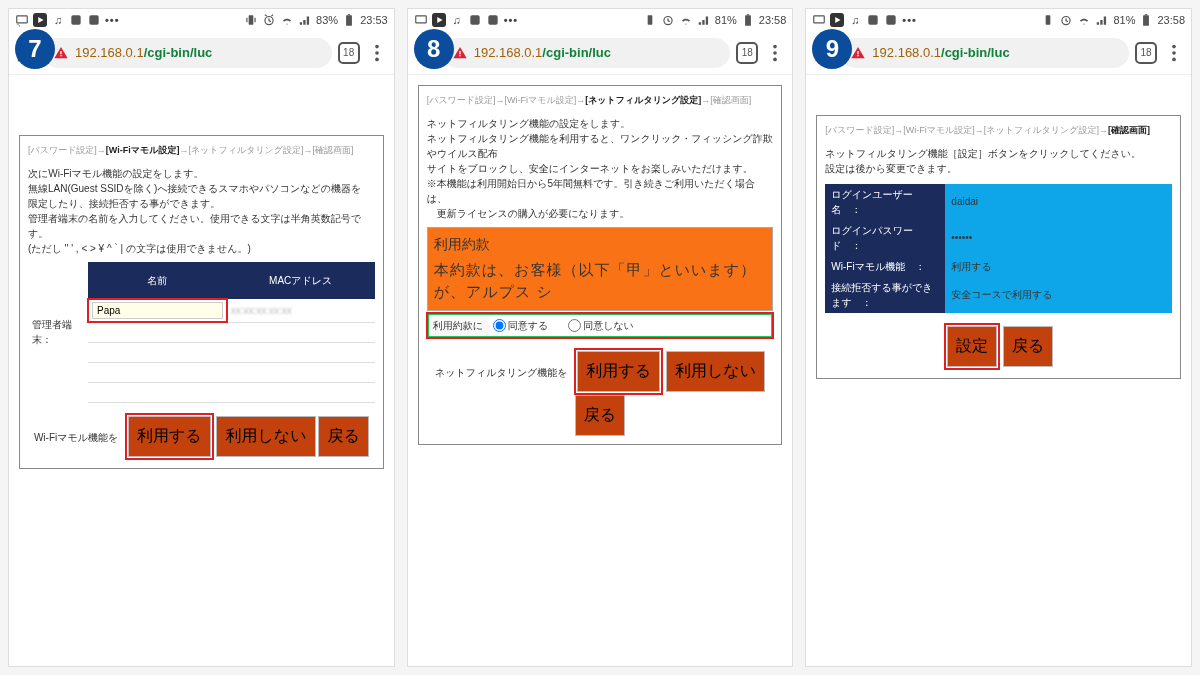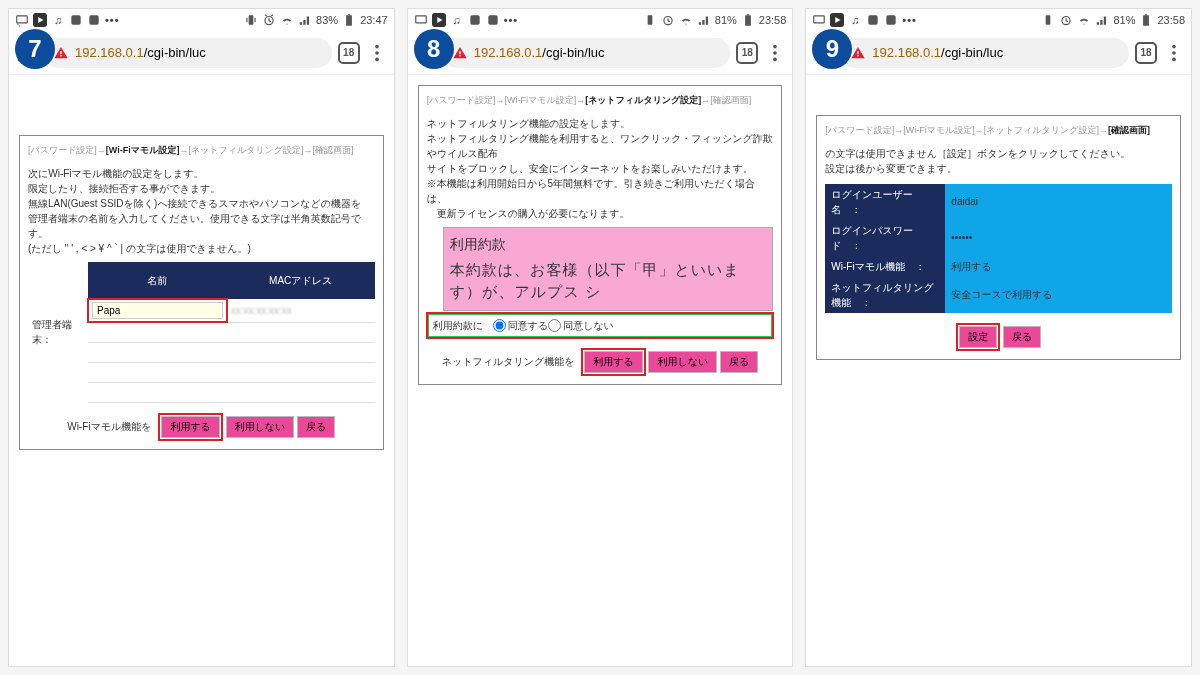--- a/index.html
+++ b/index.html
@@ -72,25 +72,25 @@
     display:flex;
     align-items:center;
     padding:0 10px;
     font-size:13px;
     color:#333;
     overflow:hidden;
     white-space:nowrap;
   }
   .url-pill .warn { width:16px; height:16px; margin-right:6px; flex-shrink:0;}
   .url-dark { color:#a16207; font-weight:500;}
-  .url-light { color:#000000;}
+  .url-light { color:#15803d;font-weight:bold;}
   .tabcount {
     width:22px; height:22px; border:2px solid #555; border-radius:5px;
     display:flex; align-items:center; justify-content:center;
-    font-size:10px; font-weight:bold; color:#555;
+    font-size:10px; font-weight:normal; color:#555;
   }
   
   .page {
     flex:1;
     padding: 10px;
     overflow:auto;
   }
   .panel {
     border:1px solid #888;
     padding:8px;
@@ -105,36 +105,36 @@
   .table th { background:#1a2b5c; color:#fff; padding:11px 4px; font-weight:normal;}
   .table td { background:#fff; padding:3px 4px; border-bottom:1px solid #ddd; height:20px;}
   .rowlabel { font-size:10px; padding:3px 2px; vertical-align:middle;}
   .input-cell input {
     width:100%; border:1px solid #ccc; background:#ffffe8;
     font-size:10px; padding:2px 4px;
   }
   .btnrow { text-align:center; margin-top:10px; font-size:10px;}
   .btnrow .lbl { margin-right:4px;}
   button.small {
-    font-size:10px; padding:3px 8px; background:#ec4899;
+    font-size:16px; padding:9px 8px; background:#c2410c;
     border:1px solid #bbb; cursor:pointer;
   }
   .hl-red { outline:2px solid #e02020; outline-offset:-1px;}
   .hl-red-box { border:2px solid #e02020; padding:1px; display:inline-block;}
   
   .terms-box {
-    border:1px solid #aaa; padding:6px; margin:6px 0 2px 16px;
-    font-size:11px; background:#f9a8d4;
+    border:1px solid #aaa; padding:6px; margin:6px 0 2px 0;
+    font-size:11px; background:#f97316;
   }
   .terms-title { font-size:14px; margin-bottom:4px;}
   .terms-body { font-size:15px; letter-spacing:1px;}
   .formrow { display:flex; align-items:center; border:2px solid #22c55e; font-size:10px;}
   .formrow + .formrow { border-top:none;}
   .formrow .flabel { width:60px; background:#f8f8f8; padding:3px 4px;}
-  .formrow .fval { flex:1; padding:3px 4px; display:flex; gap:0; align-items:center;}
+  .formrow .fval { flex:1; padding:3px 4px; display:flex; gap:20px; align-items:center;}
   .radio { display:flex; align-items:center; gap:2px;}
   select.small { font-size:10px; padding:1px 2px;}
   
   .summary { width:100%; border-collapse:collapse; font-size:10px; margin:8px 0;}
   .summary td { padding:3px 6px;}
   .summary td.k { background:#1a2b5c; color:#fff; width:120px;}
   .summary td.v { background:#0ea5e9; color:#333;}
   .blur { color:#bbb; filter:blur(1px);}
   .page-pad-top { padding-top: 60px; }
   .page-pad-mid { padding-top: 40px; }
@@ -197,21 +197,21 @@
             <path d="M3 20h4v-4H3zM9 20h4v-8H9zM15 20h4V6h-4z"></path>
           </svg>
         </span>
       <span class="sb-batt">83%</span>
       <span class="sb-icon">
           <svg viewBox="0 0 24 24" fill="#555">
             <rect x="7" y="4" width="10" height="18" rx="1"></rect>
             <rect x="10" y="2" width="4" height="2"></rect>
           </svg>
         </span>
-      <span class="sb-batt">23:47</span>
+      <span class="sb-batt">23:53</span>
     </div>
   </div>
 
   <div class="addrbar">
     <span class="home-icon">
         <svg viewBox="0 0 24 24" fill="none" stroke="#555" stroke-width="2">
           <path d="M4 11l8-7 8 7v9H4z"></path>
           <path d="M4 11v0"></path>
           <path d="M12 4v0"></path>
           <path d="M4 20h16"></path>
@@ -238,22 +238,22 @@
       </span>
   </div>
 
   <div class="page page-pad-top">
     <div class="panel">
       <div class="breadcrumb">
         <span>[パスワード設定]</span><span>→</span><span class="cur">[Wi-Fiマモル設定]</span><span>→</span><span>[ネットフィルタリング設定]</span><span>→</span><span>[確認画面]</span>
       </div>
       <div class="para">
         <div>次にWi-Fiマモル機能の設定をします。</div>
+        <div>無線LAN(Guest SSIDを除く)へ接続できるスマホやパソコンなどの機器を</div>
         <div>限定したり、接続拒否する事ができます。</div>
-        <div>無線LAN(Guest SSIDを除く)へ接続できるスマホやパソコンなどの機器を</div>
         <div>管理者端末の名前を入力してください。使用できる文字は半角英数記号です。</div>
         <div>(ただし " ' , &lt; &gt; ¥ ^ ` | の文字は使用できません。)</div>
       </div>
       <table class="table">
         <tbody>
             <tr>
           <td class="rowlabel" rowspan="6" style="width:60px;background:#fff;border:none;margin-left:34px;">管理者端末：</td>
           <th style="width:40%">名前</th>
           <th>MACアドレス</th>
         </tr>
@@ -507,39 +507,39 @@
         </svg>
       </span>
   </div>
 
   <div class="page page-pad-mid">
     <div class="panel">
       <div class="breadcrumb">
         <span>[パスワード設定]</span><span>→</span><span>[Wi-Fiマモル設定]</span><span>→</span><span>[ネットフィルタリング設定]</span><span>→</span><span class="cur">[確認画面]</span>
       </div>
       <div class="para">
-        <div>の文字は使用できません［設定］ボタンをクリックしてください。</div>
+        <div>ネットフィルタリング機能［設定］ボタンをクリックしてください。</div>
         <div>設定は後から変更できます。</div>
       </div>
       <table class="summary">
         <tbody>
             <tr>
               <td class="k">ログインユーザー名　：</td>
               <td class="v">daidai</td>
             </tr>
         <tr>
               <td class="k">ログインパスワード　：</td>
               <td class="v">••••••</td>
             </tr>
         <tr>
               <td class="k">Wi-Fiマモル機能　：</td>
               <td class="v">利用する</td>
             </tr>
         <tr>
-              <td class="k">ネットフィルタリング機能　：</td>
+              <td class="k">接続拒否する事ができます　：</td>
               <td class="v">安全コースで利用する</td>
             </tr>
       </tbody>
         </table>
       <div class="btnrow">
         <span class="hl-red-box"><button class="small">設定</button></span>
         <button class="small">戻る</button>
       </div>
     </div>
   </div>

